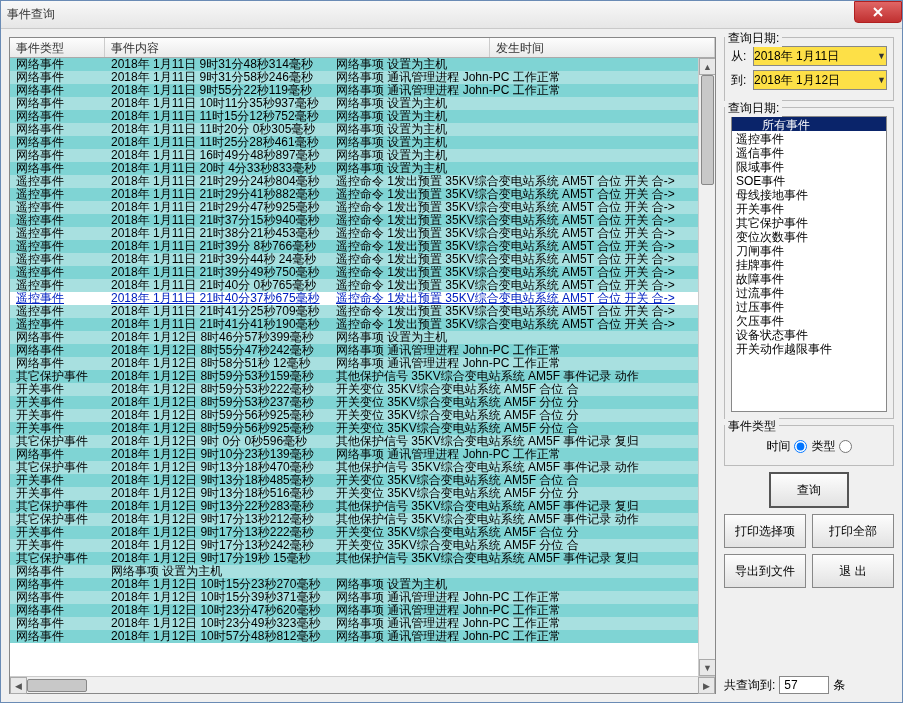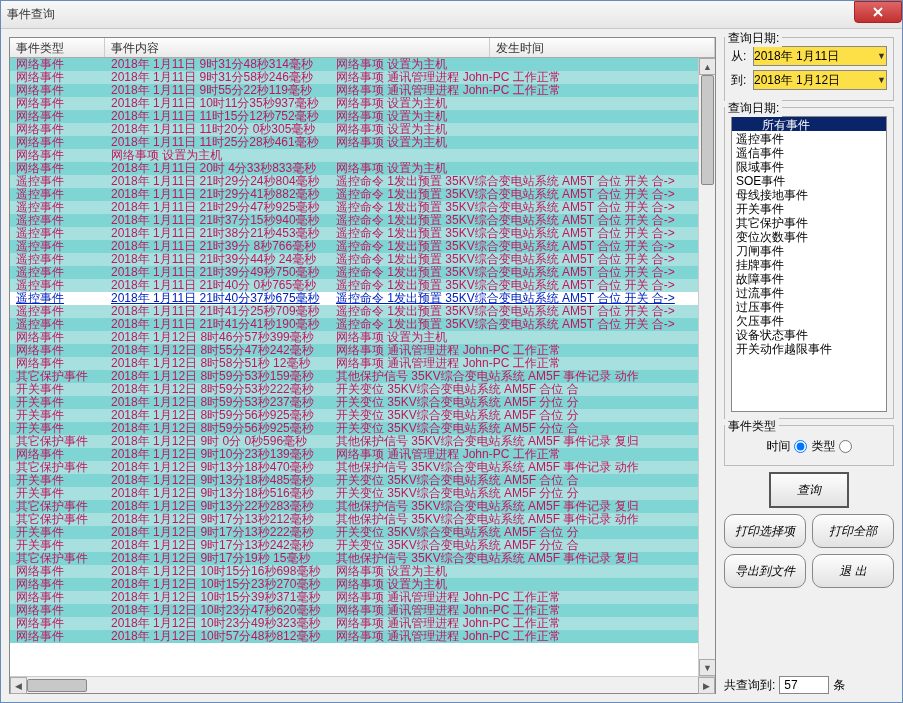--- a/index.html
+++ b/index.html
@@ -78,21 +78,21 @@
   flex: 1;
   overflow: hidden;
   position: relative;
 }
 .rows {
   font-size: 12px;
   line-height: 13px;
 }
 .row {
   display: flex;
-  color: #be185d;
+  color: #000000;
   white-space: nowrap;
   height: 13px;
 }
 .row .cell { padding: 0 6px; overflow: hidden; }
 .row .cell.col-type { width: 95px; }
 .row .cell.col-time { width: 225px; }
 .row .cell.col-content { flex: 1; }
 .row.highlight {
   background: #ffffff !important;
   color: #0020c0;
@@ -233,27 +233,26 @@
 .btn {
   display: inline-flex;
   align-items: center;
   justify-content: center;
   height: 24px;
   background: linear-gradient(#fdfdfd,#e2e2e2);
   border: 1px solid #888;
   cursor: pointer;
   font-size: 12px;
   padding: 16px 6px;
-  font-style: italic;
 }
 .btn-row {
   display: flex;
   gap: 6px;
 }
-.btn-row .btn { flex: 1; border-radius: 10px; }
+.btn-row .btn { flex: 1; }
 .btn-center {
   display: flex;
   justify-content: center;
 }
 .btn-center .btn { width: 80px; border: 2px solid #555; }
 .total-row {
   display: flex;
   align-items: center;
   gap: 4px;
   margin-top: auto;
@@ -318,20 +317,21 @@
               <div class="cell col-time">2018年 1月11日 11时20分  0秒305毫秒</div>
               <div class="cell col-content">网络事项  设置为主机</div>
             </div>
             <div class="row alt0">
               <div class="cell col-type">网络事件</div>
               <div class="cell col-time">2018年 1月11日 11时25分28秒461毫秒</div>
               <div class="cell col-content">网络事项  设置为主机</div>
             </div>
             <div class="row alt1">
               <div class="cell col-type">网络事件</div>
+              <div class="cell col-time">2018年 1月11日 16时49分48秒897毫秒</div>
               <div class="cell col-content">网络事项  设置为主机</div>
             </div>
             <div class="row alt0">
               <div class="cell col-type">网络事件</div>
               <div class="cell col-time">2018年 1月11日 20时  4分33秒833毫秒</div>
               <div class="cell col-content">网络事项  设置为主机</div>
             </div>
             <div class="row alt1">
               <div class="cell col-type">遥控事件</div>
               <div class="cell col-time">2018年 1月11日 21时29分24秒804毫秒</div>
@@ -477,21 +477,20 @@
               <div class="cell col-time">2018年 1月12日  9时17分13秒242毫秒</div>
               <div class="cell col-content">开关变位  35KV综合变电站系统 AM5F 分位  合</div>
             </div>
             <div class="row alt0">
               <div class="cell col-type">其它保护事件</div>
               <div class="cell col-time">2018年 1月12日  9时17分19秒 15毫秒</div>
               <div class="cell col-content">其他保护信号 35KV综合变电站系统 AM5F 事件记录  复归</div>
             </div>
             <div class="row alt1">
               <div class="cell col-type">网络事件</div>
-              <div class="cell col-time">2018年 1月12日 10时15分16秒698毫秒</div>
               <div class="cell col-content">网络事项  设置为主机</div>
             </div>
             <div class="row alt0">
               <div class="cell col-type">网络事件</div>
               <div class="cell col-time">2018年 1月12日 10时15分23秒270毫秒</div>
               <div class="cell col-content">网络事项  设置为主机</div>
             </div>
             <div class="row alt1">
               <div class="cell col-type">网络事件</div>
               <div class="cell col-time">2018年 1月12日 10时15分39秒371毫秒</div>

